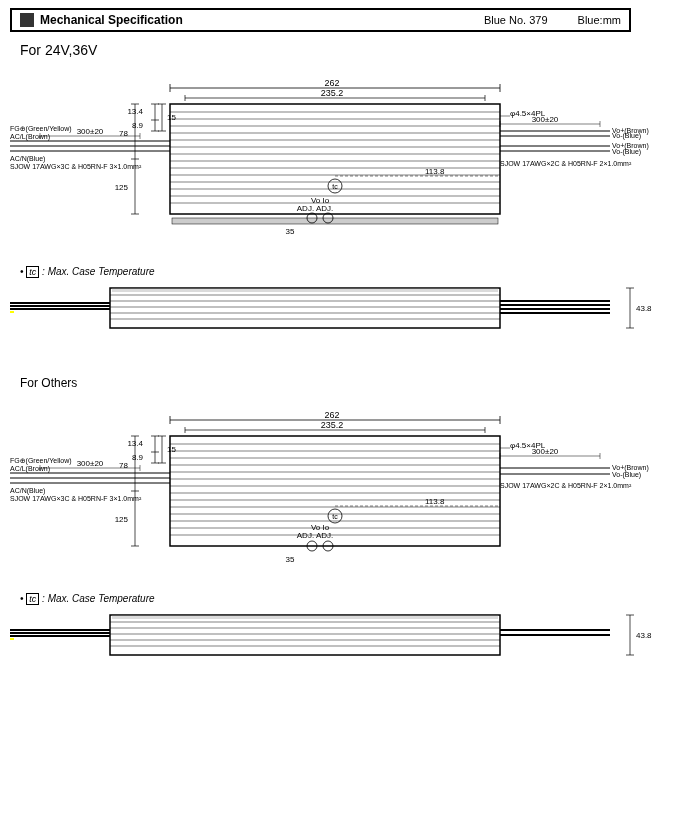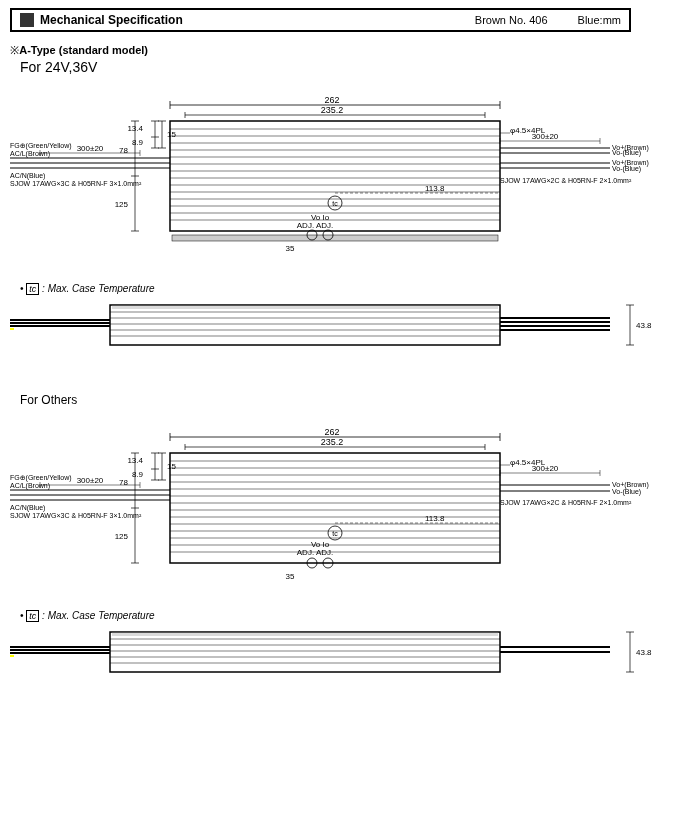--- a/index.html
+++ b/index.html
@@ -92,30 +92,27 @@
 
 <div class="page">
 
   <div class="header">
     <div class="header-title">
       <span class="icon-square"></span>
       <span>Mechanical Specification</span>
     </div>
     <div class="header-right">
       <span>
-        <span>Brown No.</span>
-        <span>406</span>
+        <span>Blue No.</span>
+        <span>379</span>
       </span>
       <span>Blue:mm</span>
     </div>
   </div>
 
-  <div class="section-label">
-    ※<b>A-Type (standard model)</b>
-  </div>
   <div class="sub-label">For 24V,36V</div>
 
   <div class="diagram-area">
     <svg width="680" height="200" viewBox="0 0 680 200">
 
       <rect x="160" y="38" width="330" height="110" fill="none" stroke="#000" stroke-width="1.5"></rect>
 
       <line x1="160" y1="46" x2="490" y2="46" stroke="#000" stroke-width="0.5"></line>
       <line x1="160" y1="53" x2="490" y2="53" stroke="#000" stroke-width="0.5"></line>
       <line x1="160" y1="60" x2="490" y2="60" stroke="#000" stroke-width="0.5"></line>

